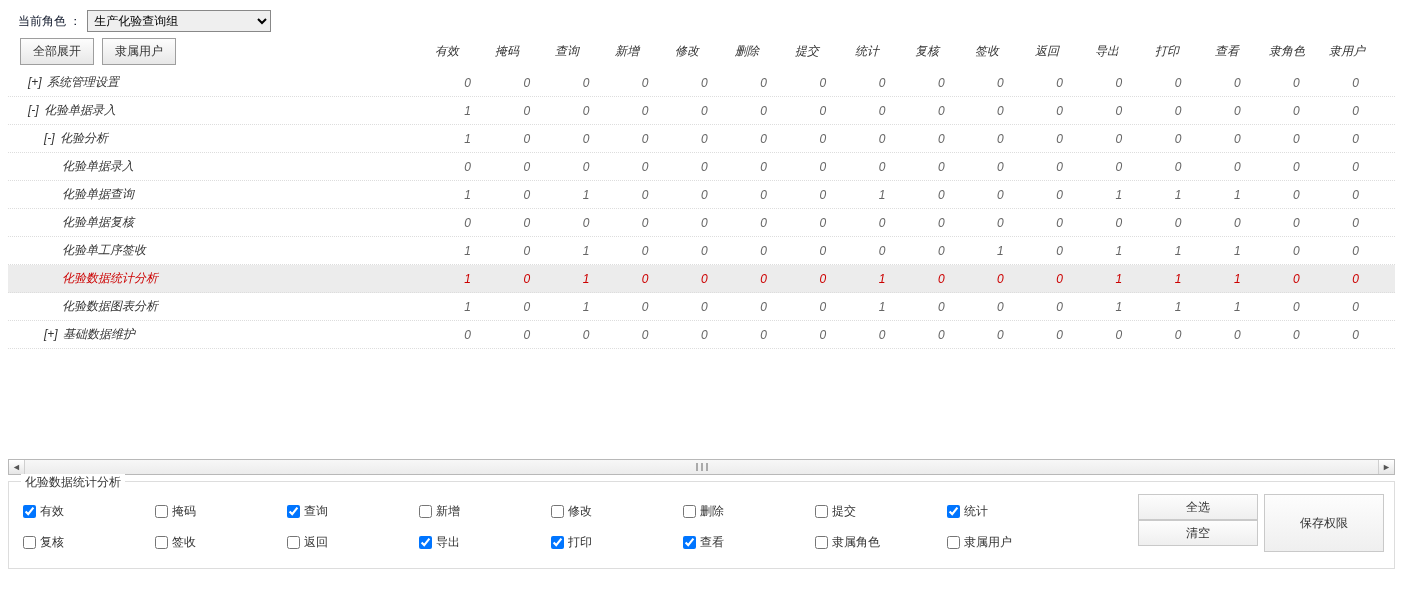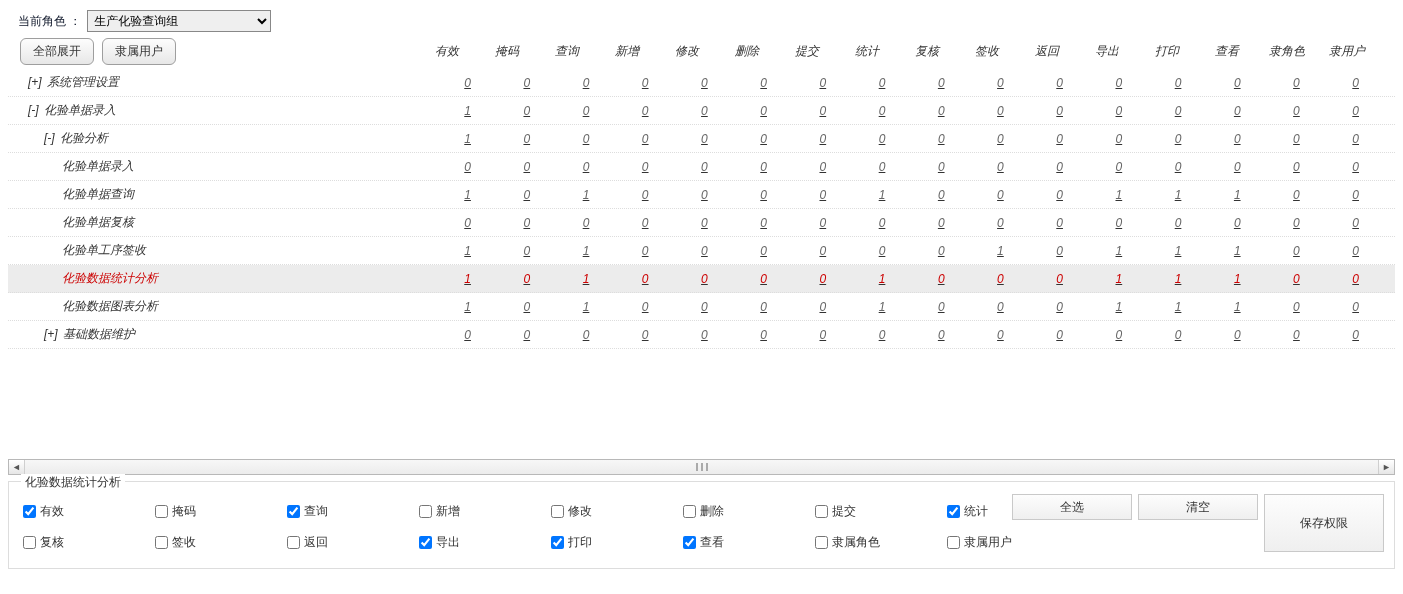--- a/index.html
+++ b/index.html
@@ -28,21 +28,21 @@
   }
 
   .toolbar-row {
     display: flex;
     align-items: center;
     padding: 0 0 4px 20px;
   }
   .toolbar-row .btn {
     background: linear-gradient(#fdfdfd,#e7e7e7);
     border: 1px solid #9e9e9e;
-    border-radius: 6px;
+    border-radius: 0;
     padding: 4px 12px;
     font-size: 12px;
     margin-right: 8px;
     cursor: pointer;
     color: #333;
   }
   .toolbar-row .header-cols {
     margin-left: auto;
     display: flex;
     padding-right: 26px;
@@ -50,21 +50,20 @@
   .col-head {
     width: 60px;
     text-align: center;
     font-style: italic;
     color: #333;
   }
 
   .grid-wrap {
     position: relative;
     margin: 0 8px 0 8px;
-    text-decoration: underline;
   }
   .grid-body {
     height: 386px;
     overflow-y: scroll;
     overflow-x: hidden;
     border-right: 0;
   }
   .grid-body::-webkit-scrollbar { width: 16px; }
   .grid-body::-webkit-scrollbar-track { background: #f0f0f0; }
   .grid-body::-webkit-scrollbar-thumb { background: #c9c9c9; border: 1px solid #b0b0b0; }
@@ -157,21 +156,21 @@
     font-size: 12px;
     color:#333;
   }
   .check-item input { margin-right:4px; }
   .form-right {
     position:absolute;
     right:10px; top:12px;
     display:flex; align-items:stretch;
     gap:6px;
   }
-  .small-buttons { display:flex; flex-direction:row; gap:6px; }
+  .small-buttons { display:flex; flex-direction:column; }
   .small-buttons .abtn, .big-btn {
     background: linear-gradient(#fdfdfd,#efefef);
     border:1px solid #c9c9c9;
     color:#333;
     font-size:12px;
     display:flex; align-items:center; justify-content:center;
     cursor:pointer;
   }
   .small-buttons .abtn { width:120px; height:26px; }
   .big-btn { width:120px; height:58px; }

